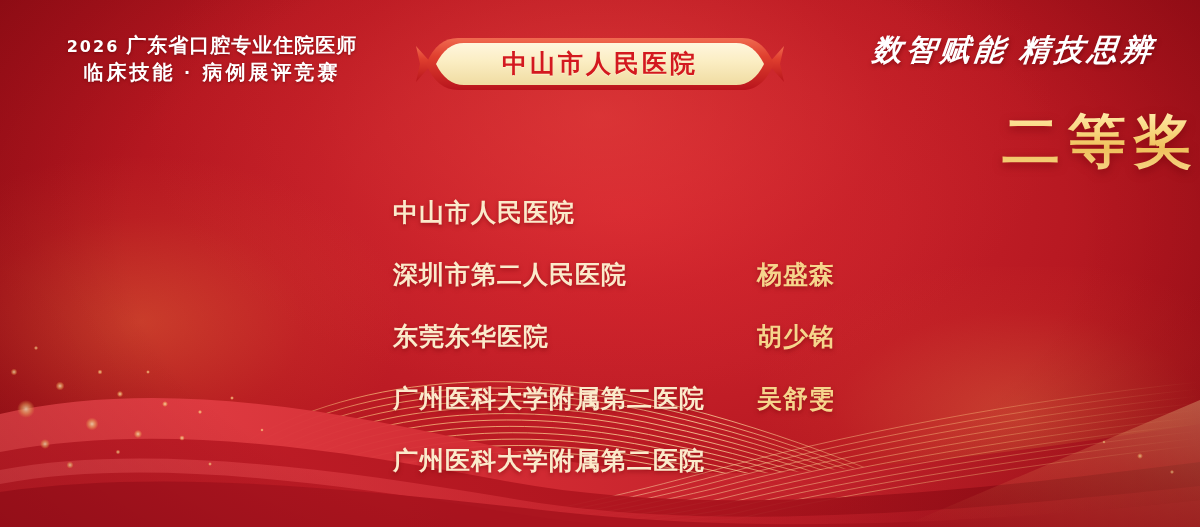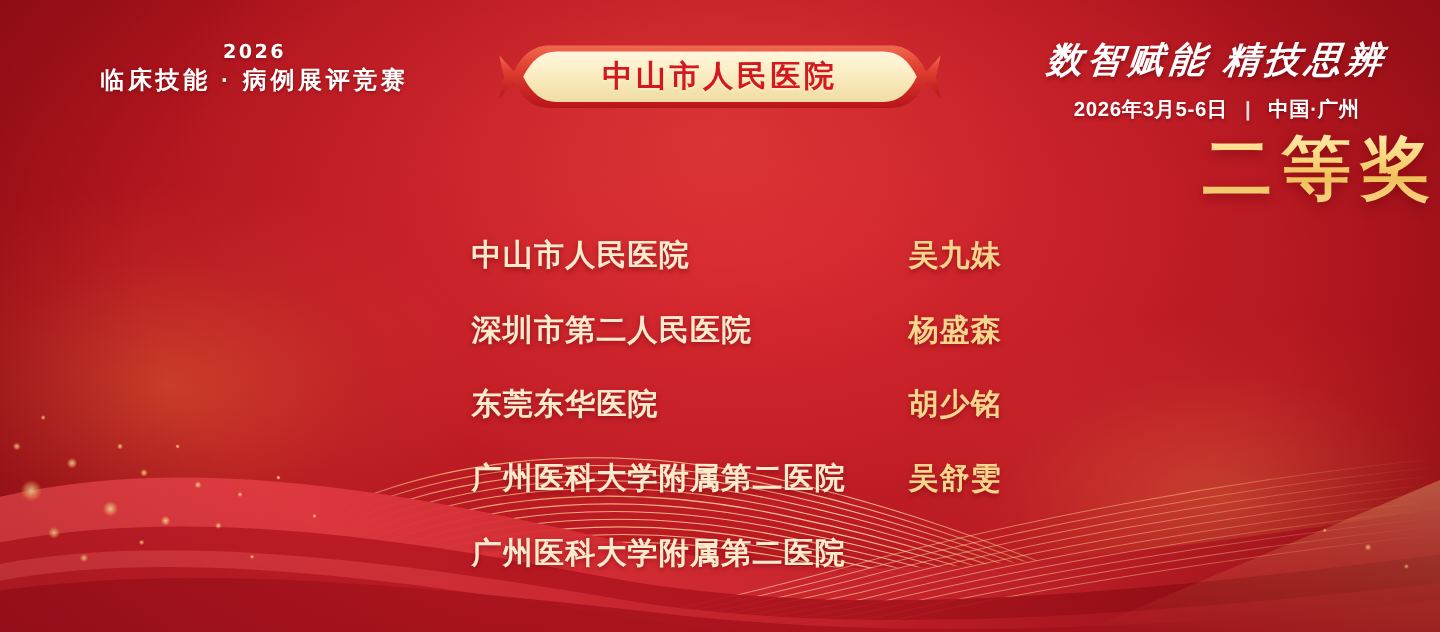--- a/index.html
+++ b/index.html
@@ -249,20 +249,21 @@
     </g>
   </svg>
 
   <div class="vignette"></div>
 
   <div class="header">
 
     <div class="brand-lockup">
       <div class="brand-line1">
         <span class="brand-year">2026</span>
+        <span>广东省口腔专业住院医师</span>
       </div>
       <div class="brand-line2">临床技能 · 病例展评竞赛</div>
     </div>
 
     <div class="plaque">
       <svg class="plaque-svg" viewBox="0 0 372 56" preserveAspectRatio="none">
         <defs>
           <linearGradient id="plaqueOuter" x1="0" y1="0" x2="0" y2="1">
             <stop offset="0%" stop-color="#f06a50"></stop>
             <stop offset="35%" stop-color="#e0402f"></stop>
@@ -280,34 +281,28 @@
         <path d="M44,2 L328,2 C342,2 352,10 360,28 C352,46 342,54 328,54
                  L44,54 C30,54 20,46 12,28 C20,10 30,2 44,2 Z" fill="url(#plaqueOuter)"></path>
         <path d="M50,7 L322,7 C334,7 343,14 350,28 C343,42 334,49 322,49
                  L50,49 C38,49 29,42 22,28 C29,14 38,7 50,7 Z" fill="url(#plaqueInner)"></path>
       </svg>
       <div class="plaque-text">中山市人民医院</div>
     </div>
 
     <div class="slogan-block">
       <div class="slogan">数智赋能  精技思辨</div>
-      <div class="slogan-sub">
-        <span>2026年3月5-6日</span>
-        <span class="sep">|</span>
-        <span>中国·广州</span>
-      </div>
     </div>
   </div>
 
   <div class="award-title">二等奖</div>
 
   <div class="winners">
     <div class="winner-row">
       <span class="w-org">中山市人民医院</span>
-      <span class="w-name">吴九妹</span>
     </div>
     <div class="winner-row">
       <span class="w-org">深圳市第二人民医院</span>
       <span class="w-name">杨盛森</span>
     </div>
     <div class="winner-row">
       <span class="w-org">东莞东华医院</span>
       <span class="w-name">胡少铭</span>
     </div>
     <div class="winner-row">

